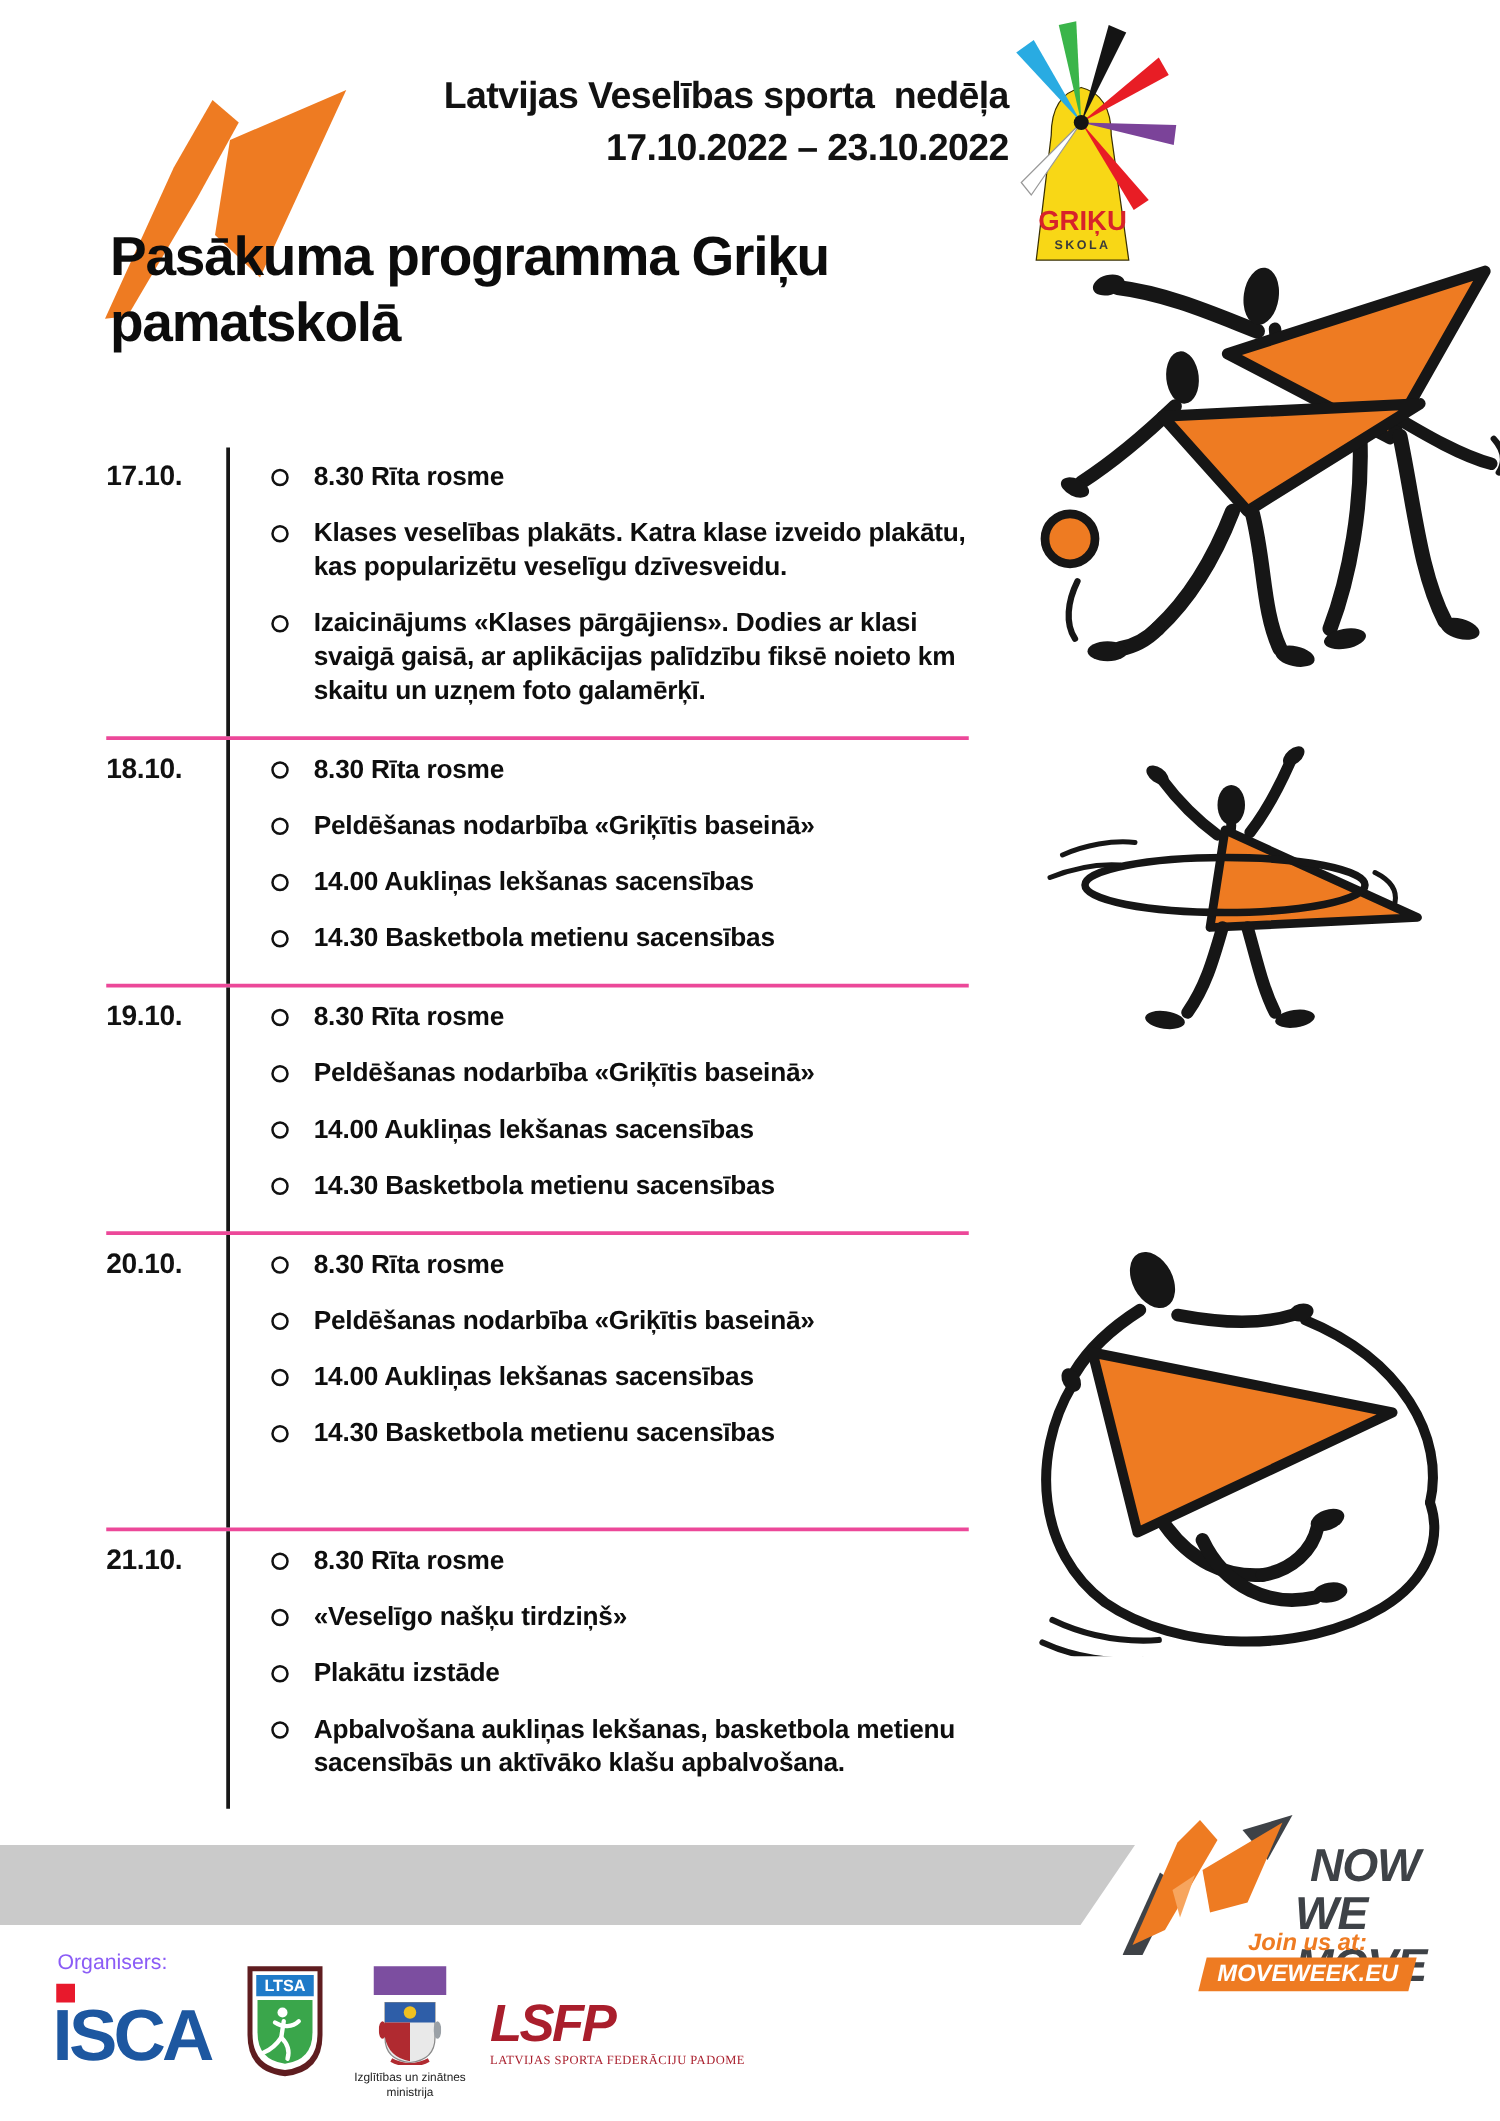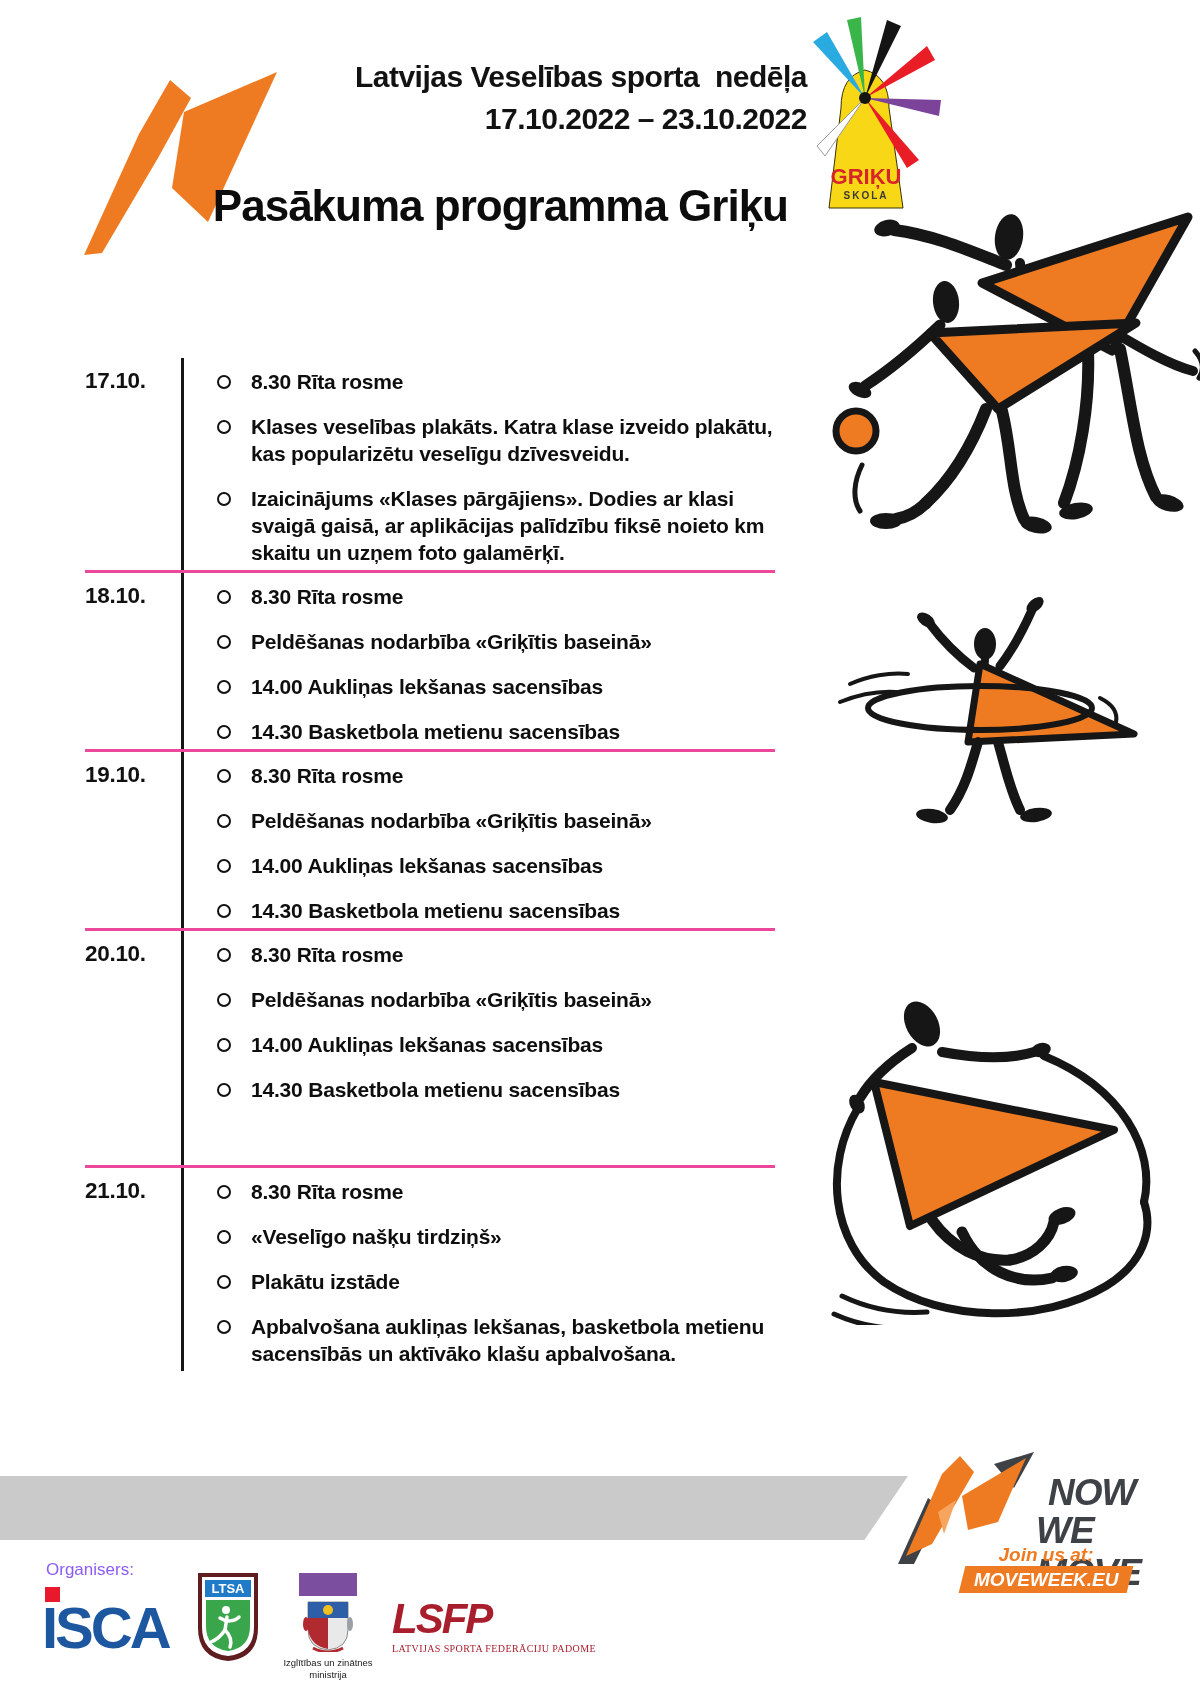--- a/index.html
+++ b/index.html
@@ -8,29 +8,29 @@
     overflow:hidden; font-family:"Liberation Sans", sans-serif; color:#111;
   }
   svg { display:block; }
 
   
   .nwm-top { position:absolute; left:84px; top:70px; width:198px; height:188px; }
   .title-block { position:absolute; left:262px; top:60px; width:545px; text-align:right; font-weight:bold; color:#121212; }
   .title-l1 { font-size:30px; letter-spacing:-0.5px; white-space:pre-wrap; }
   .title-l2 { font-size:30px; letter-spacing:-0.5px; margin-top:8px; }
   .griku-logo { position:absolute; left:797px; top:12px; width:152px; height:198px; }
-  .heading { position:absolute; left:88px; top:180px; width:700px; text-align:right;
+  .heading { position:absolute; left:88px; top:180px; width:700px; text-align:left;
              font-weight:bold; font-size:44px; letter-spacing:-1px; line-height:1.2; color:#0c0c0c; }
 
   
   .schedule { position:absolute; left:85px; top:358px; width:690px; }
   .s-row { display:flex; }
   .s-row + .s-row { border-top:3px solid #ec4899; }
   .s-date { flex:0 0 96px; width:96px; font-size:22.5px; font-weight:bold; padding-top:10px; letter-spacing:-0.3px; }
-  .s-items { flex:1; border-left:3px solid #161616; padding:10px 0 4px 33px; }
+  .s-items { flex:1; border-left:3px solid #161616; padding:10px 0 23px 33px; }
   .s-row:nth-child(4) .s-items { padding-bottom:62px; }
   .s-item { display:flex; margin-bottom:18px; }
   .s-item:last-child { margin-bottom:0; }
   .bullet { flex:0 0 auto; width:10px; height:10px; border:2px solid #111; border-radius:50%; margin:7px 20px 0 0; background:#fff; }
   .s-item-text { max-width:552px; font-size:21px; font-weight:bold; line-height:27px; letter-spacing:-0.2px; color:#0e0e0e; }
 
   
   .illu1 { position:absolute; left:770px; top:203px; width:430px; height:400px; }
   .illu2 { position:absolute; left:828px; top:580px; width:322px; height:245px; }
   .illu3 { position:absolute; left:812px; top:980px; width:370px; height:345px; }
@@ -88,20 +88,21 @@
     <polygon points="68,86 144,88 142,104" style="fill:var(--pinwheel-purple,#7b4399)"></polygon>
     <polygon points="68,86 122,148 110,156" style="fill:var(--pinwheel-red,#e81d25)"></polygon>
     <polygon points="68,86 20,134 28,144" style="fill:#ffffff;stroke:#999;stroke-width:1"></polygon>
     <circle cx="68" cy="86" r="6" fill="#141414"></circle>
     <text x="69" y="172" text-anchor="middle" font-size="22" font-weight="bold" style="fill:var(--griku_red,#d7232a)">GRIĶU</text>
     <text x="69" y="187" text-anchor="middle" font-size="10" font-weight="bold" letter-spacing="2" fill="#3a3a3a">SKOLA</text>
   </svg>
 
   <div class="heading">
     <div>Pasākuma programma Griķu</div>
+    <div>pamatskolā</div>
   </div>
 
   <div class="schedule">
       <div class="s-row">
         <div class="s-date">17.10.</div>
         <div class="s-items">
           <div class="s-item">
             <span class="bullet"></span>
             <span class="s-item-text">8.30 Rīta rosme</span>
           </div>

